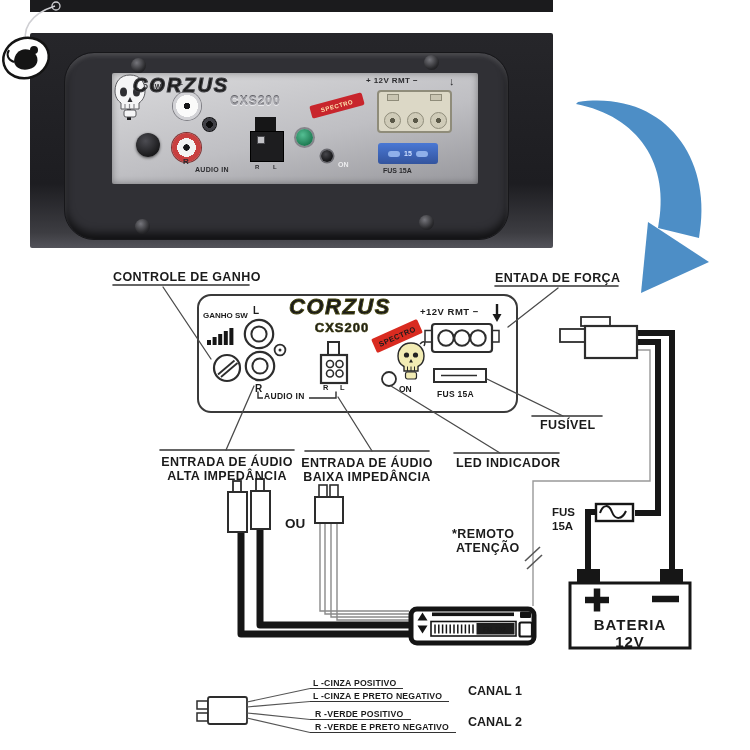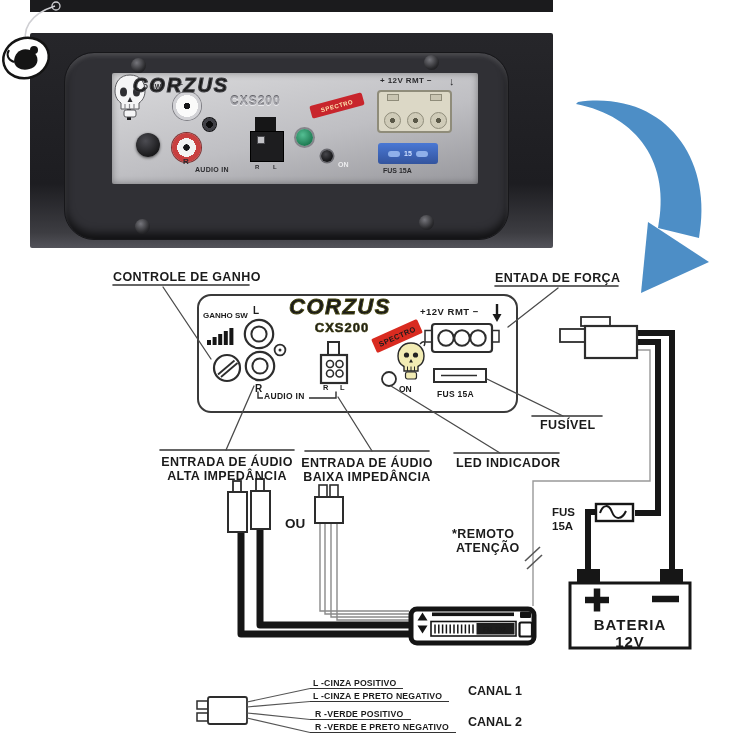--- a/index.html
+++ b/index.html
@@ -50,21 +50,21 @@
   .p-connl{left:161px;top:91px;font-size:6px;}
   .p-led{left:184px;top:56px;width:17px;height:17px;border-radius:50%;
      background:radial-gradient(circle at 40% 35%,#54bf93,#1e7a52 72%);box-shadow:0 0 0 2px #85858b;}
   .p-stamp{left:198px;top:26px;width:54px;height:13px;background:#c8252c;border-radius:2px;
      transform:rotate(-15deg);display:flex;align-items:center;justify-content:center;}
   .p-stamp span{color:#ffe3ae;font-size:6px;letter-spacing:.6px;position:static;}
   .p-skull{left:225px;top:46px;width:36px;height:46px;}
   .p-btn{left:209px;top:77px;width:12px;height:12px;border-radius:50%;
      background:radial-gradient(circle at 40% 35%,#47474c,#121214 72%);box-shadow:0 0 0 1.5px #6a6a70;}
   .p-on{left:226px;top:88px;font-size:7px;color:#ededef!important;}
-  .p-power{left:268px;top:3px;font-size:8px;letter-spacing:.4px;}
+  .p-power{left:254px;top:3px;font-size:8px;letter-spacing:.4px;}
   .p-darrow{left:337px;top:2px;font-size:11px;}
   .p-molex{left:265px;top:17px;width:75px;height:43px;background:#dcd8c6;border:2px solid #8f8c7a;border-radius:4px;}
   .p-molex .notch{width:12px;height:7px;background:#c9c5b2;border:1px solid #8f8c7a;top:2px;}
   .p-molex .mpin{width:17px;height:17px;border-radius:50%;top:20px;border:1.5px solid #8f8c7a;
      background:radial-gradient(circle,#5a5848 0 25%,#cfcbb8 26% 100%);}
   .p-fuseblue{left:266px;top:70px;width:60px;height:21px;border-radius:3px;
      background:linear-gradient(#4a78d4,#33549e);display:flex;align-items:center;justify-content:center;gap:4px;}
   .p-fuseblue i{display:block;width:12px;height:6px;border-radius:3px;background:#8fb0ea;position:static;}
   .p-fuseblue span{color:#cfe0ff;font-size:7px;position:static;}
   .p-fuslabel{left:271px;top:94px;font-size:7px;}

